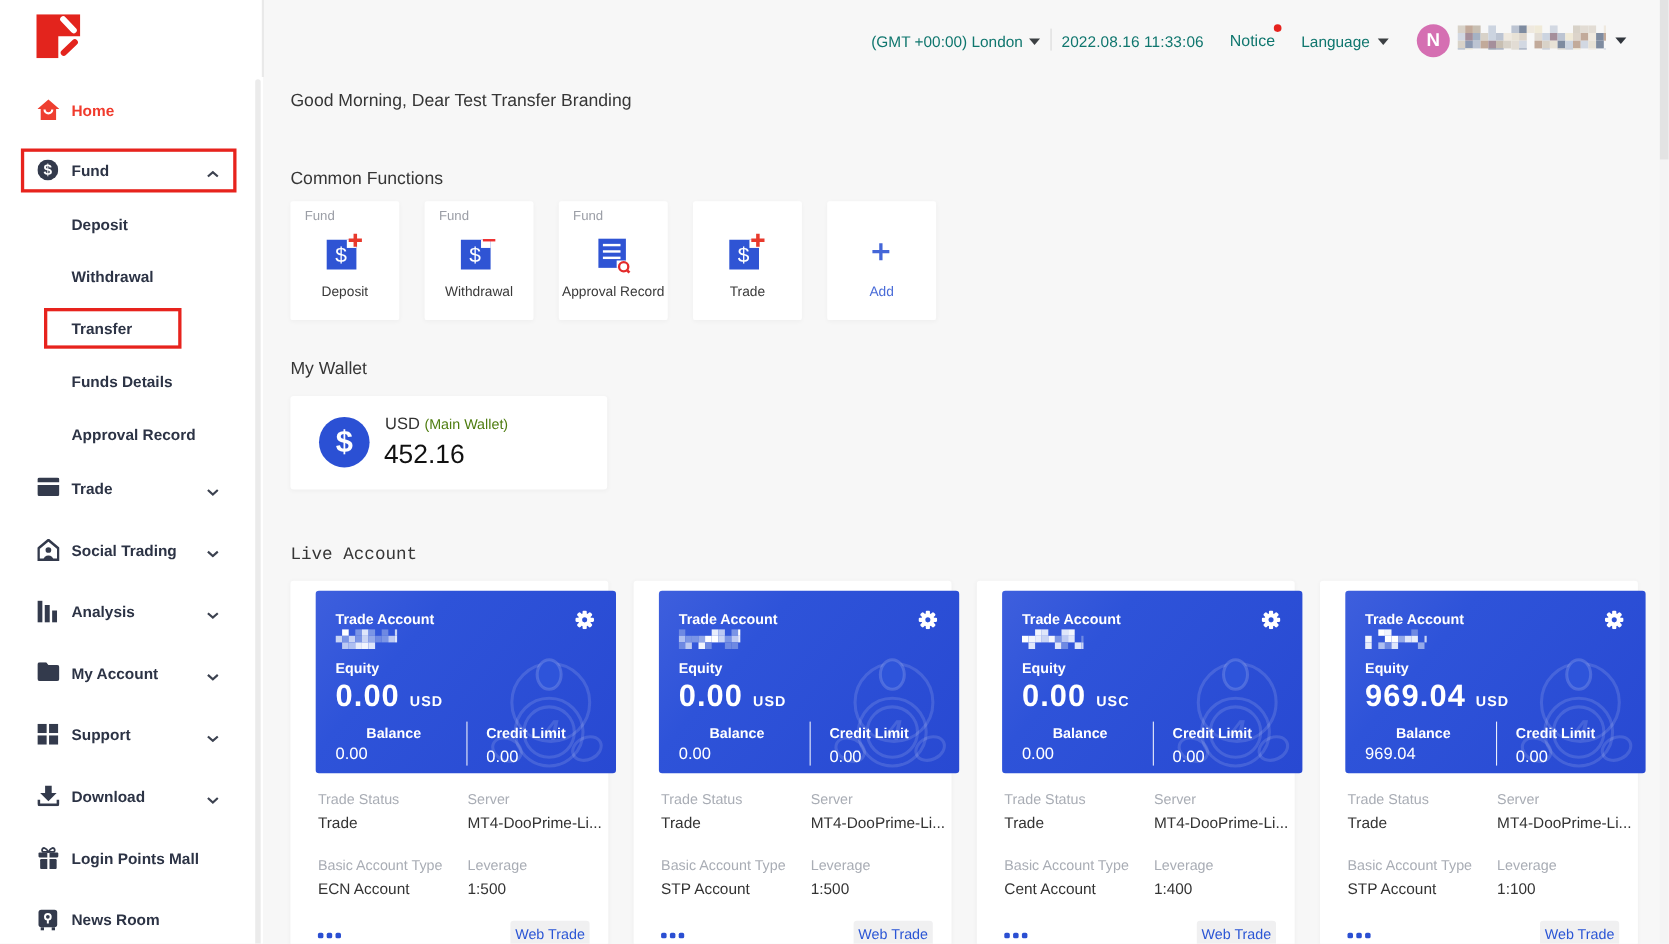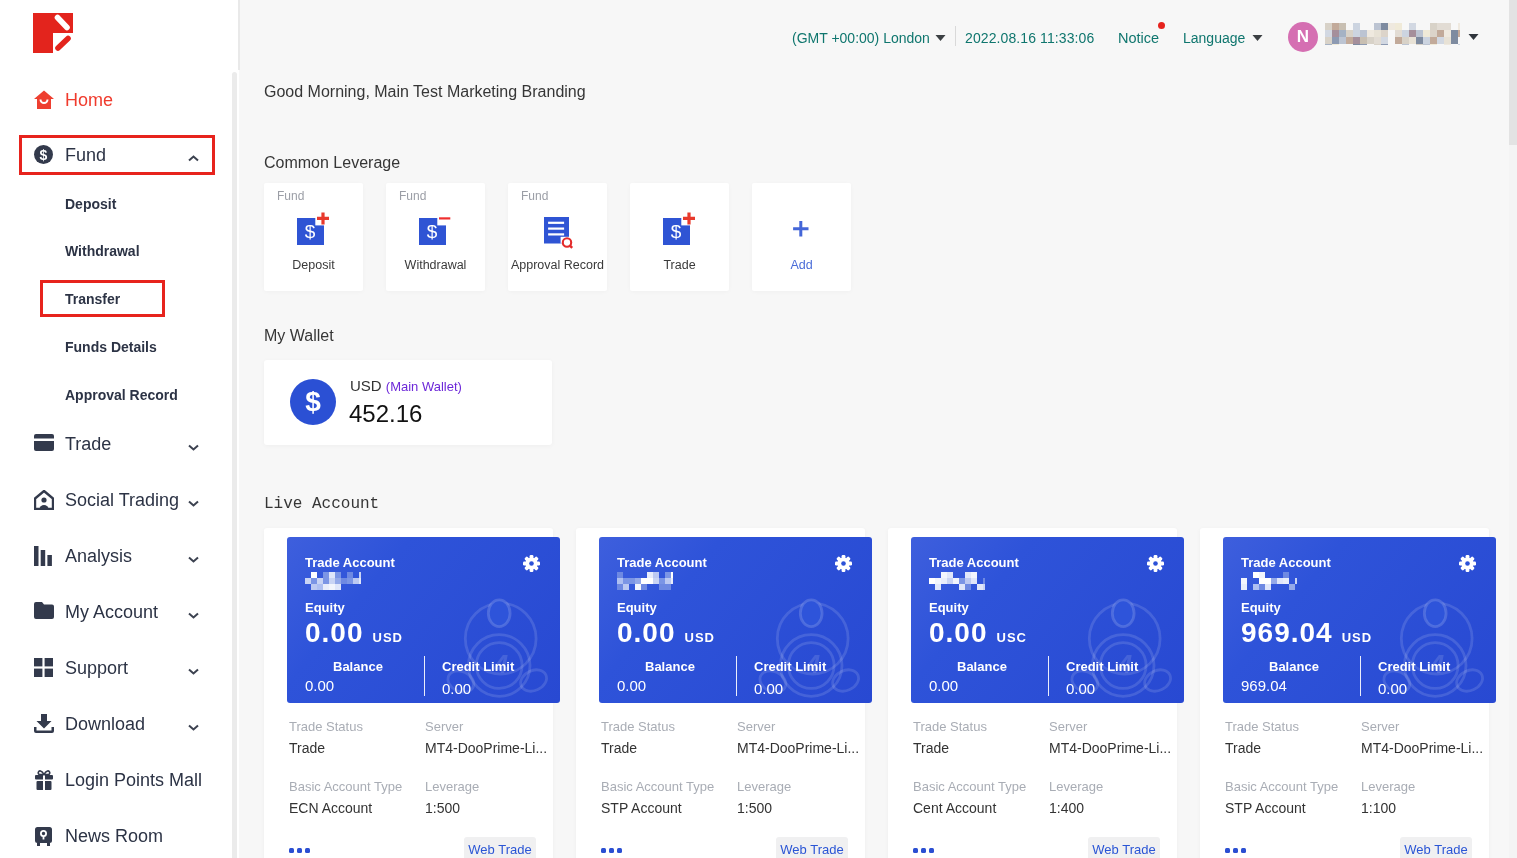--- a/index.html
+++ b/index.html
@@ -4,21 +4,21 @@
 <style>
 * { margin:0; padding:0; box-sizing:border-box; }
 html,body { width:1517px; height:858px; overflow:hidden; }
 body { font-family:"Liberation Sans", sans-serif; background:#f7f7f7; position:relative; }
 .abs { position:absolute; }
 
 
 #sidebar { position:absolute; left:0; top:0; width:239px; height:858px; background:#fff; }
 #sb-thumb { position:absolute; left:232px; top:72px; width:5px; height:786px; background:#ebebeb; border-radius:3px 3px 0 0; }
 .mi { position:absolute; left:0; width:239px; height:24px; }
-.mi .txt { position:absolute; left:65px; top:50%; transform:translateY(-50%); font-size:18px; font-weight:normal; color:#2c3345; letter-spacing:0; }
+.mi .txt { position:absolute; left:65px; top:50%; transform:translateY(-50%); font-size:14px; font-weight:bold; color:#2c3345; letter-spacing:0; }
 .mi .ico { position:absolute; left:34px; top:50%; transform:translateY(-50%); width:20px; height:20px; }
 .mi .chev { position:absolute; left:188px; top:50%; width:10px; height:10px; }
 .chev svg, .ico svg { display:block; }
 .sub { position:absolute; left:65px; transform:translateY(-50%); font-size:14px; font-weight:bold; color:#2c3345; }
 
 
 .tb { position:absolute; font-size:14px; color:#0f766e; }
 
 
 .sect { position:absolute; font-size:16px; color:#363636; }
@@ -278,22 +278,22 @@
       <rect x="91" y="21" width="7" height="7" fill="#d8d2c8"></rect>
       <rect x="98" y="21" width="7" height="7" fill="#bcc4d2"></rect>
       <rect x="105" y="21" width="7" height="7" fill="#f0ead8"></rect>
       <rect x="119" y="21" width="7" height="7" fill="#efe9df"></rect>
       <rect x="133" y="21" width="7" height="7" fill="#ccd4e0"></rect>
     </svg></div>
 <svg class="abs" style="left:1468px; top:33px;" width="11" height="8" viewBox="0 0 11 8">
     <path d="M0.5 1 L5.5 7 L10.5 1 Z" fill="#30353c"></path>
   </svg>
 
-<div class="sect" style="left:264px; top:83px;">Good Morning, Main Test Marketing Branding</div>
-<div class="sect" style="left:264px; top:154px;">Common Leverage</div>
+<div class="sect" style="left:264px; top:83px;">Good Morning, Dear Test Transfer Branding</div>
+<div class="sect" style="left:264px; top:154px;">Common Functions</div>
 
 <div class="cfcard" style="left:264px;">
   <div class="fl">Fund</div>
   <div class="icn"><svg width="35" height="38" viewBox="0 0 35 38">
         <path d="M1 7 H28 V34 H1 Z" fill="#2f54d4"></path>
         <rect x="19.3" y="7" width="8.7" height="7.4" fill="#fff"></rect>
         <text x="14" y="26.8" font-size="19" fill="#fff" text-anchor="middle" font-family="Liberation Sans">$</text>
         <path d="M25.4 1.4 h3.2 v4.4 h4.4 v3.2 h-4.4 v4.4 h-3.2 v-4.4 h-4.4 v-3.2 h4.4 Z" fill="#e8392c"></path>
       </svg></div>
   <div class="lbl">Deposit</div>
@@ -333,21 +333,21 @@
 <div class="cfcard" style="left:752px;">
   <div class="icn"><svg width="35" height="38" viewBox="0 0 35 38">
         <path d="M15.3 10.1 h3 v6.2 h6.2 v3 h-6.2 v6.2 h-3 v-6.2 h-6.2 v-3 h6.2 Z" fill="#4466d8"></path>
       </svg></div>
   <div class="lbl" style="color:#4a6cd8;">Add</div>
 </div>
 
 <div class="sect" style="left:264px; top:327px;">My Wallet</div>
 <div id="wallet">
   <div class="abs" style="left:26px; top:19px; width:46px; height:46px; border-radius:50%; background:#2b50d4; color:#fff; font-size:28px; font-weight:bold; text-align:center; line-height:46px;">$</div>
-  <div class="abs" style="left:86px; top:17px; font-size:15px; color:#333;">USD <span style="color:#6d28d9; font-size:13px;">(Main Wallet)</span></div>
+  <div class="abs" style="left:86px; top:17px; font-size:15px; color:#333;">USD <span style="color:#4d7c0f; font-size:13px;">(Main Wallet)</span></div>
   <div class="abs" style="left:85px; top:40px; font-size:24px; color:#111;">452.16</div>
 </div>
 
 <div class="sect" style="left:264px; top:495px;font-family:Liberation Mono, monospace;">Live Account</div>
 
 <div id="livecards">
     <div class="lcard" style="left:264px;">
     <div class="bluep">
       <div class="ta">Trade Account</div>
       <div style="position:absolute; left:18px; top:35px;"><svg width="56" height="18">

